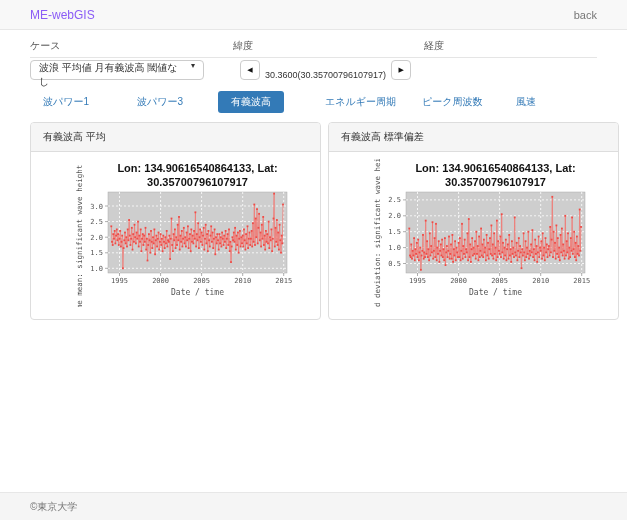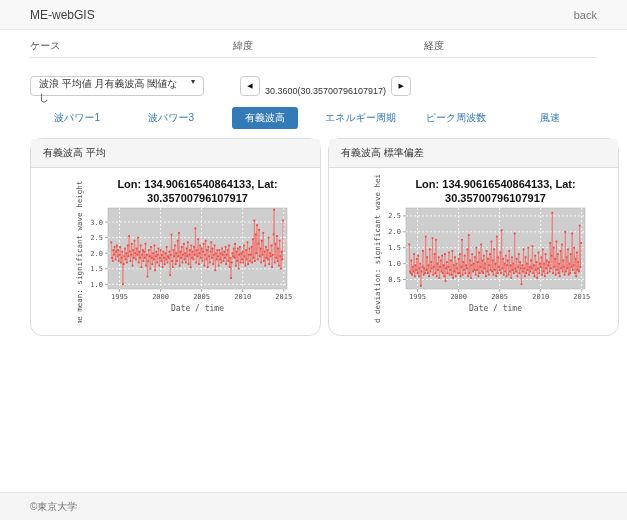--- a/index.html
+++ b/index.html
@@ -1,45 +1,45 @@
 <!DOCTYPE html>
 <html><head>
 <meta charset="utf-8">
 <style>
   html,body{margin:0;padding:0}
   body{width:627px;height:520px;position:relative;overflow:hidden;background:#fff;
        font-family:"Liberation Sans","DejaVu Sans",sans-serif;-webkit-font-smoothing:antialiased}
   
   .navbar{height:29px;background:#f8f8f8;border-bottom:1px solid #e7e7e7;
           display:flex;align-items:center;justify-content:space-between;padding:0 30px}
-  .brand{font-size:12px;color:#404040}
+  .brand{font-size:12px;color:#8b5cf6}
   .back-link{font-size:11px;color:#777;cursor:pointer}
   
   .content{padding:9px 30px 0}
-  .label-row{display:flex;border-bottom:1px solid #e5e5e5;padding-bottom:4px;margin-bottom:18px}
+  .label-row{display:flex;border-bottom:1px solid #e5e5e5;padding-bottom:4px;margin-bottom:2px}
   .label-row .fld{font-size:10px;color:#555}
   .col1{flex:0 0 203px}.col2{flex:0 0 191px}.col3{flex:1}
   .controls{display:flex;align-items:center}
   .select-box{display:flex;justify-content:space-between;width:156px;height:18px;
               border:1px solid #ccc;border-radius:4px;padding:0 8px;font-size:10px;color:#333;
               background:#fff;cursor:pointer}
   .caret{font-size:8px;color:#333;margin-left:6px}
   .stepper{display:flex;align-items:flex-end}
   .step-btn{width:18px;height:18px;border:1px solid #ccc;border-radius:4px;background:#fff;
             font-size:7px;color:#111;display:flex;align-items:center;justify-content:center;cursor:pointer}
   .step-value{font-size:9px;color:#333;padding:0 5px;white-space:nowrap}
   .ctl2{flex:0 0 191px;padding-left:7px}.ctl3{padding-left:8px}
   
   .tabs{display:flex;margin-top:11px}
-  .tab{flex:1;display:flex;justify-content:center;cursor:pointer}
+  .tab{flex:1;display:flex;cursor:pointer}
   .tab span{font-size:10px;color:#337ab7;padding:4px 13px;border-radius:3px;white-space:nowrap}
   .tab.active span{background:#337ab7;color:#fff}
   
   .panels{display:flex;gap:7px;margin-top:9px}
-  .panel{width:328px;border:1px solid #ddd;border-radius:12px;background:#fff}
+  .panel{width:328px;border:1px solid #ddd;border-radius:4px;background:#fff}
   .panel-header{background:#f5f5f5;border-bottom:1px solid #ddd;padding:7px 12px;
                 font-size:10px;color:#333;border-radius:3px 3px 0 0}
   .panel-body{padding:7px 13px 8px}
   
   svg .tl{font-family:"DejaVu Sans Mono",monospace;font-size:7px;fill:#555}
   svg .axlab{font-family:"DejaVu Sans Mono",monospace;font-size:8px;fill:#555}
   svg .ylab{font-family:"DejaVu Sans Mono",monospace;font-size:7.5px;fill:#555}
   svg .ttl{font-family:"Liberation Sans",sans-serif;font-size:11px;font-weight:bold;fill:#111}
   svg .grid{stroke:#fff;stroke-width:0.8;stroke-dasharray:2,2}
   svg .tick{stroke:#777;stroke-width:0.6}

